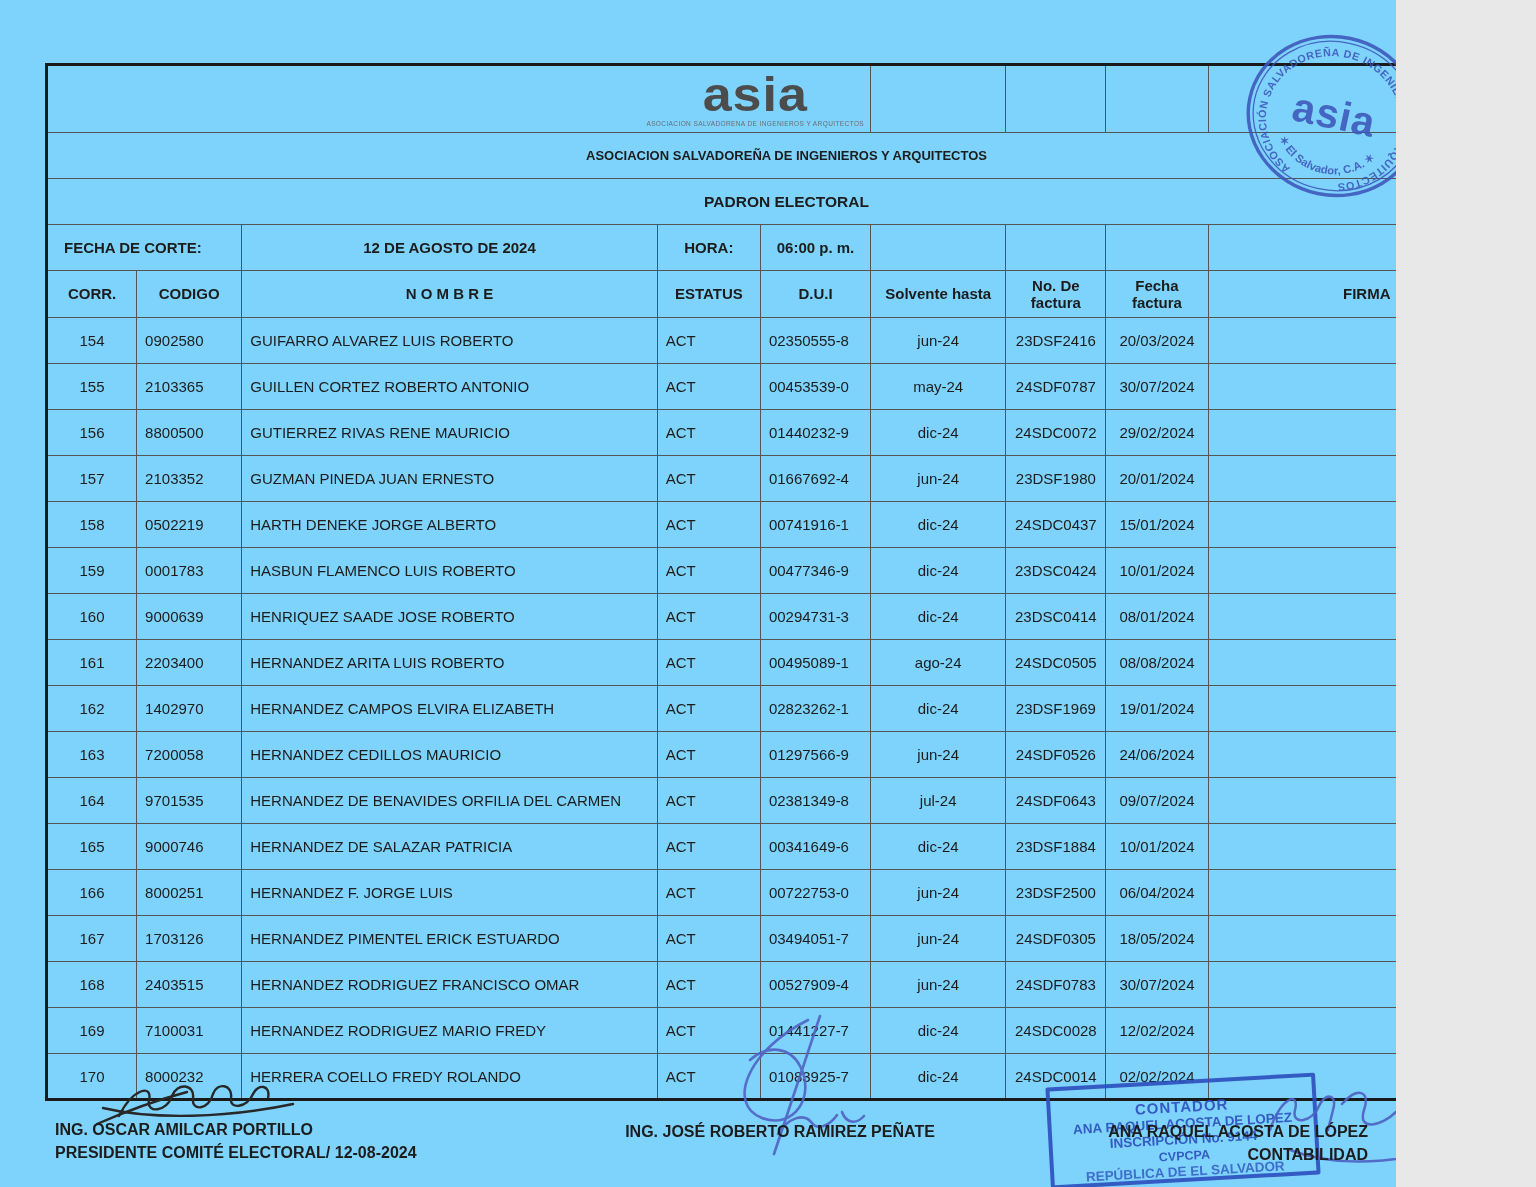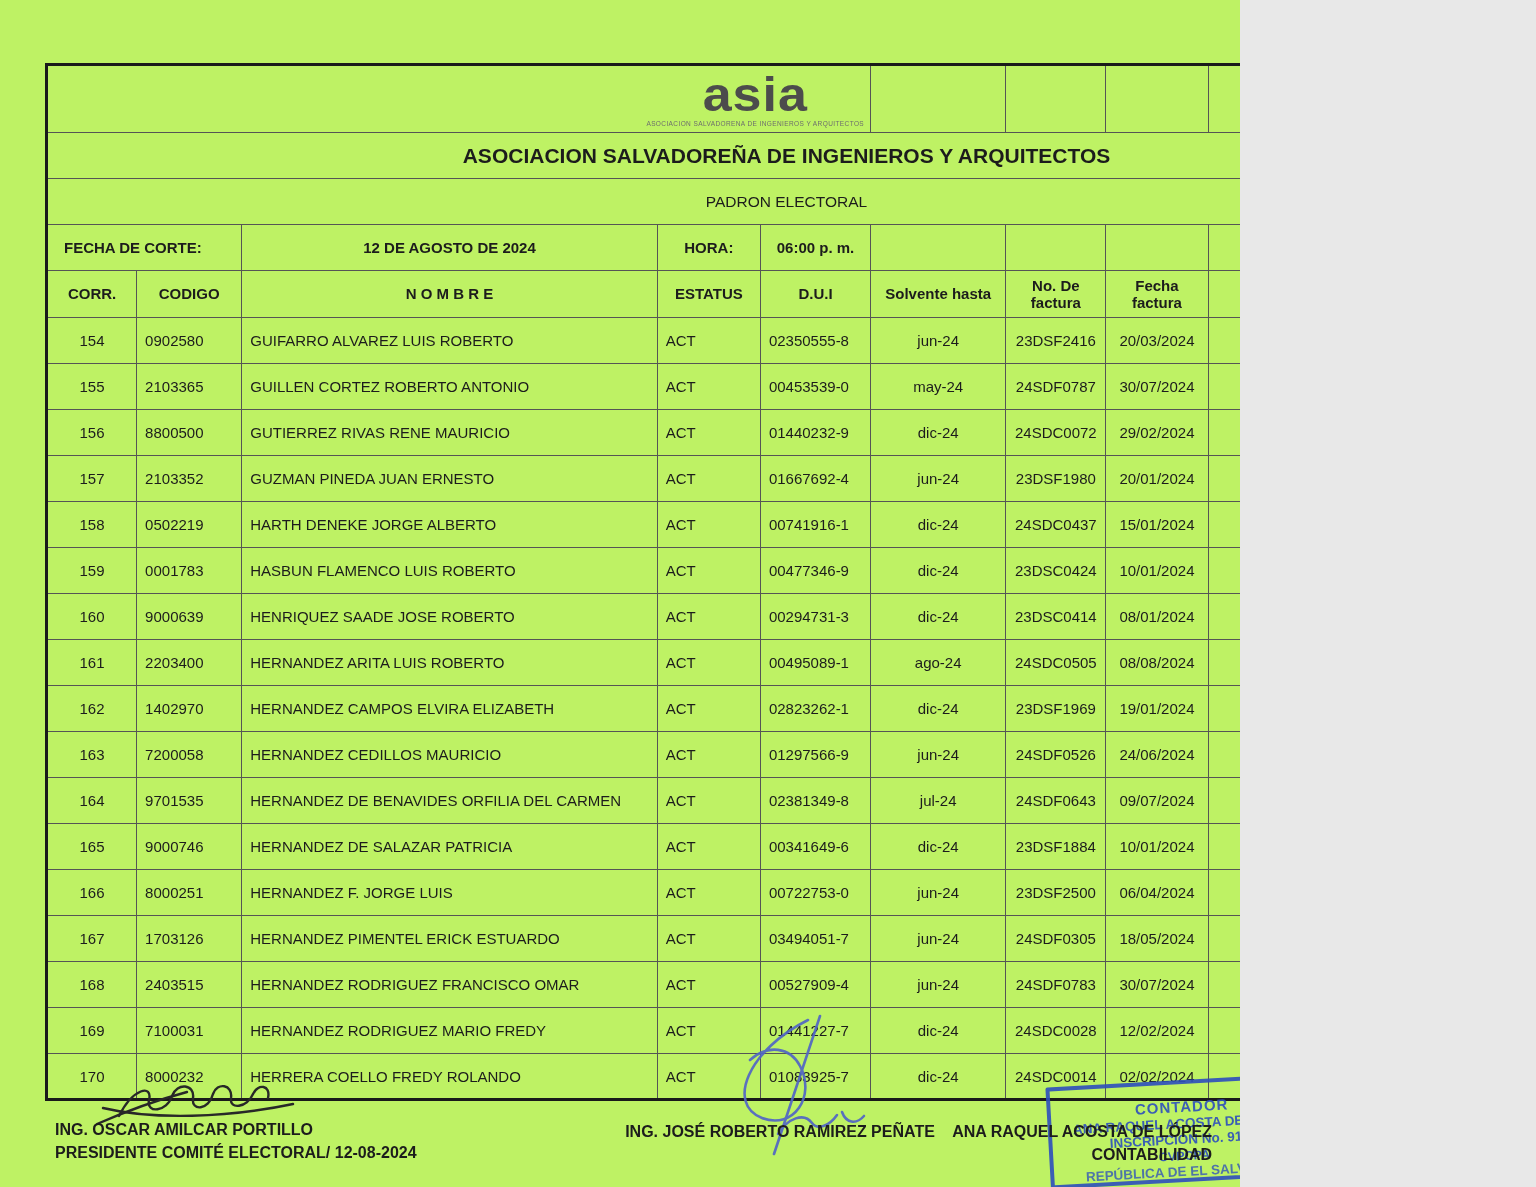--- a/index.html
+++ b/index.html
@@ -1,19 +1,19 @@
 <!DOCTYPE html>
 <html><head>
 <meta charset="utf-8">
 <style>
   html,body{margin:0;padding:0;background:#e8e8e8;}
   .page{
     position:relative;
-    width:1240px;height:1187px;
-    background:#bef264;
+    width:1396px;height:1187px;
+    background:#7dd3fc;
     font-family:"Liberation Sans", sans-serif;
     color:#1c1c1c;
     overflow:hidden;
   }
   table.padron{
     position:absolute;left:45px;top:63px;
     width:1483px;
     border-collapse:collapse;
     table-layout:fixed;
     border:3px solid #1a1a1a;
@@ -29,24 +29,24 @@
   .logo{display:inline-block;text-align:center;vertical-align:middle;}
   .logo-word{
     font-size:52px;font-weight:bold;letter-spacing:1px;
     color:#4c4c4c;line-height:0.9;
     transform:scaleY(.92);
   }
   .logo-sub{
     font-size:6.5px;color:#6d6d6d;letter-spacing:.4px;margin-top:2px;
   }
   td.title-cell{
-    height:30px;text-align:center;font-weight:bold;font-size:21px;
+    height:30px;text-align:center;font-weight:bold;font-size:13px;
   }
   td.subtitle-cell{
-    height:26px;text-align:center;font-weight:normal;font-size:15.5px;
+    height:26px;text-align:center;font-weight:bold;font-size:15.5px;
   }
   tr.fecha-row td{height:21px;font-weight:bold;font-size:15px;}
   tr.fecha-row td.lbl{text-align:left;padding-left:16px;}
   tr.fecha-row td.ctr{text-align:center;}
   tr.head-row th{
     height:46px;font-size:15px;font-weight:bold;text-align:center;
     white-space:normal;line-height:1.15;
   }
   tbody tr{height:46px;}
   tbody td{font-size:15px;border-color:#777 #555;}

